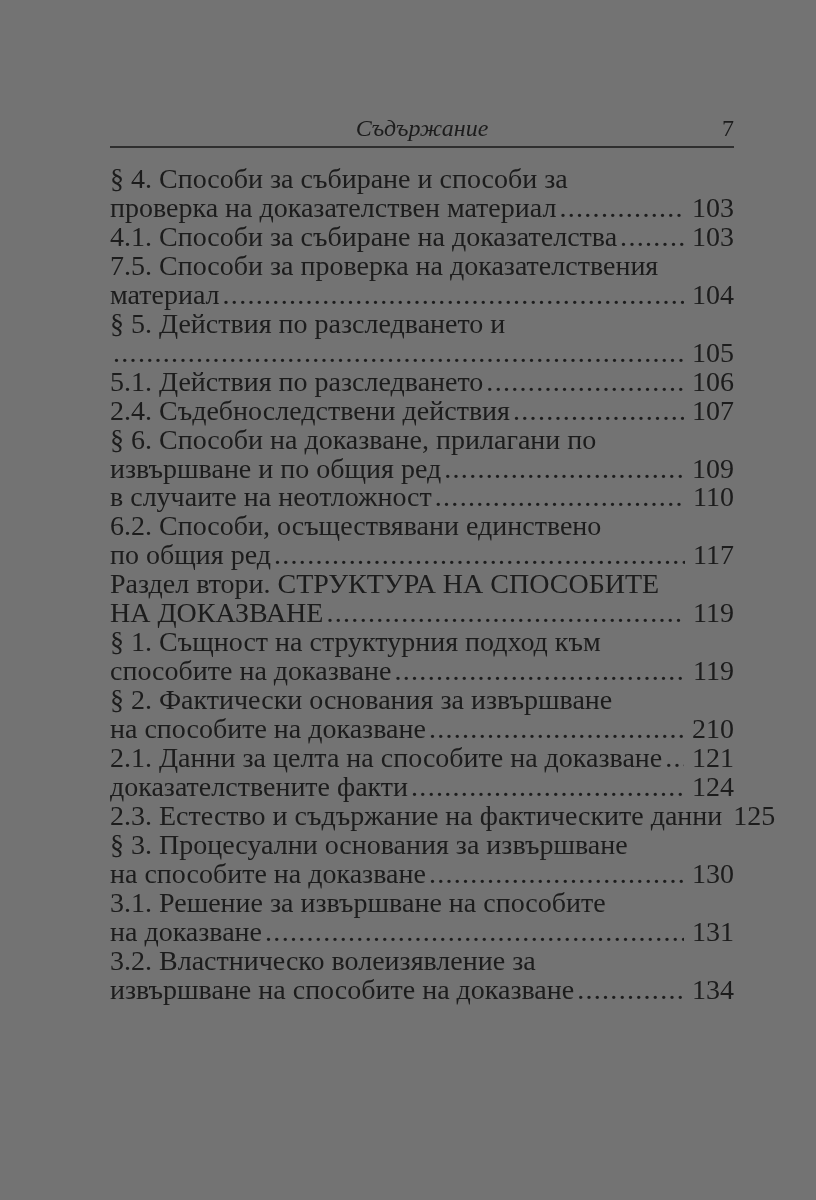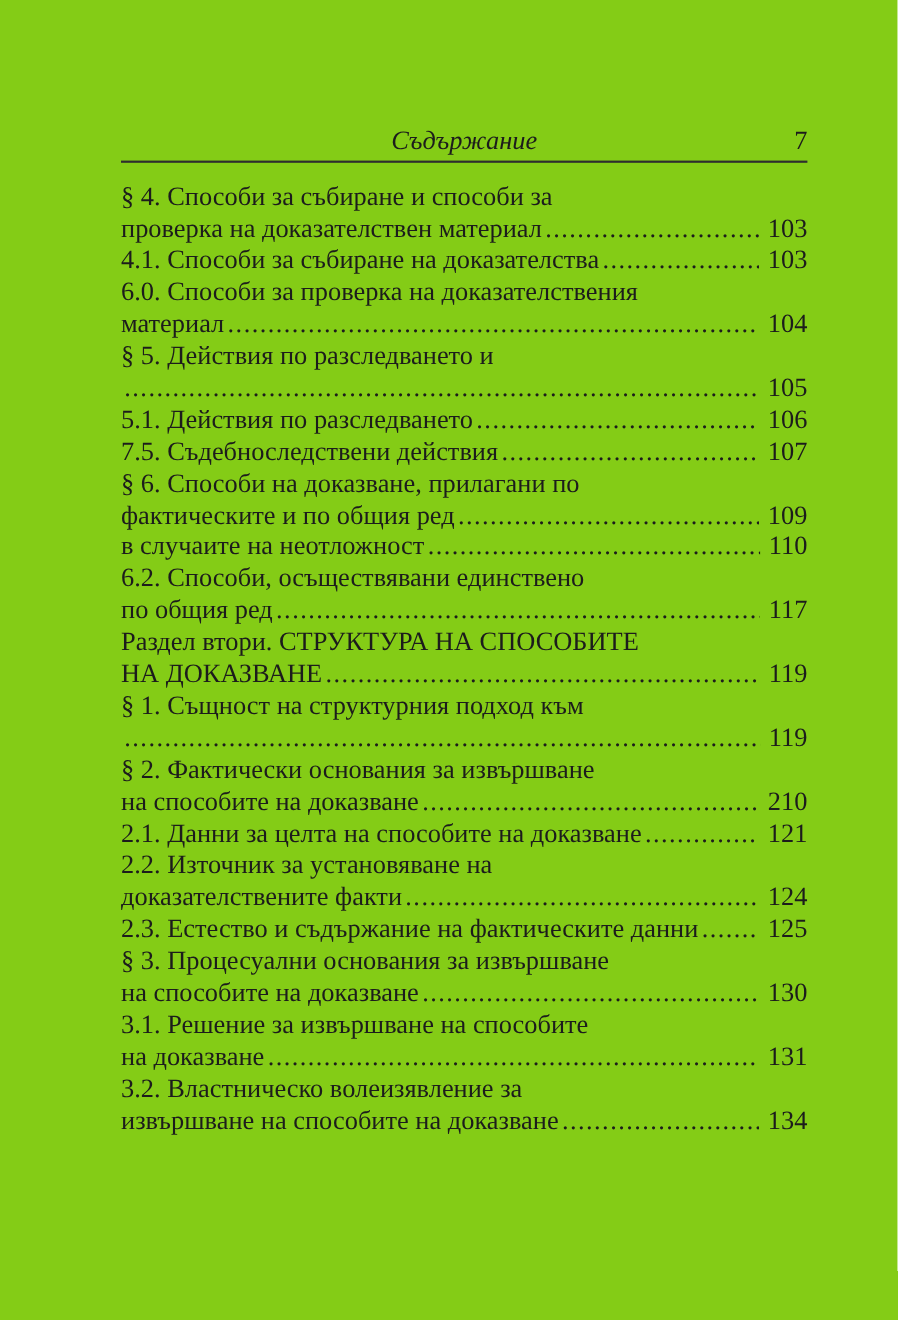--- a/index.html
+++ b/index.html
@@ -1,20 +1,20 @@
 <!DOCTYPE html>
 <html lang="bg"><head>
 <meta charset="utf-8">
 <style>
   html, body { margin: 0; padding: 0; background: #ffffff; }
   .page {
     position: relative;
     width: 816px;
     height: 1200px;
-    background: #84cc16;
+    background: #737373;
     overflow: hidden;
     font-family: "Liberation Serif", "DejaVu Serif", serif;
     color: #1c1c1c;
   }
   .content {
     position: absolute;
     left: 110px;
     top: 0;
     width: 624px;
   }
@@ -34,21 +34,21 @@
     position: absolute;
     right: 0;
     top: 0;
   }
   .rule {
     height: 2px;
     background: #2e2e2e;
   }
   .toc {
     margin-top: 17px;
-    font-size: 24px;
+    font-size: 28px;
     line-height: 28.95px;
   }
   .row {
     display: flex;
     align-items: baseline;
     width: 100%;
   }
   .row .t {
     white-space: nowrap;
     flex-shrink: 0;
@@ -88,49 +88,49 @@
           <span class="t">проверка на доказателствен материал</span>
           <span class="dots" aria-hidden="true">..........................................................................................</span>
           <span class="pg">103</span>
         </div>
         <div class="row">
           <span class="t">4.1. Способи за събиране на доказателства</span>
           <span class="dots" aria-hidden="true">..........................................................................................</span>
           <span class="pg">103</span>
         </div>
         <div class="row">
-          <span class="t">6.0. Способи за проверка на доказателствения</span>
+          <span class="t">7.5. Способи за проверка на доказателствения</span>
         </div>
         <div class="row">
           <span class="t">материал</span>
           <span class="dots" aria-hidden="true">..........................................................................................</span>
           <span class="pg">104</span>
         </div>
         <div class="row">
           <span class="t">§ 5. Действия по разследването и</span>
         </div>
         <div class="row">
           <span class="dots" aria-hidden="true">..........................................................................................</span>
           <span class="pg">105</span>
         </div>
         <div class="row">
           <span class="t">5.1. Действия по разследването</span>
           <span class="dots" aria-hidden="true">..........................................................................................</span>
           <span class="pg">106</span>
         </div>
         <div class="row">
-          <span class="t">7.5. Съдебноследствени действия</span>
+          <span class="t">2.4. Съдебноследствени действия</span>
           <span class="dots" aria-hidden="true">..........................................................................................</span>
           <span class="pg">107</span>
         </div>
         <div class="row">
           <span class="t">§ 6. Способи на доказване, прилагани по</span>
         </div>
         <div class="row">
-          <span class="t">фактическите и по общия ред</span>
+          <span class="t">извършване и по общия ред</span>
           <span class="dots" aria-hidden="true">..........................................................................................</span>
           <span class="pg">109</span>
         </div>
         <div class="row">
           <span class="t">в случаите на неотложност</span>
           <span class="dots" aria-hidden="true">..........................................................................................</span>
           <span class="pg">110</span>
         </div>
         <div class="row">
           <span class="t">6.2. Способи, осъществявани единствено</span>
@@ -145,38 +145,36 @@
         </div>
         <div class="row">
           <span class="t">НА ДОКАЗВАНЕ</span>
           <span class="dots" aria-hidden="true">..........................................................................................</span>
           <span class="pg">119</span>
         </div>
         <div class="row">
           <span class="t">§ 1. Същност на структурния подход към</span>
         </div>
         <div class="row">
+          <span class="t">способите на доказване</span>
           <span class="dots" aria-hidden="true">..........................................................................................</span>
           <span class="pg">119</span>
         </div>
         <div class="row">
           <span class="t">§ 2. Фактически основания за извършване</span>
         </div>
         <div class="row">
           <span class="t">на способите на доказване</span>
           <span class="dots" aria-hidden="true">..........................................................................................</span>
           <span class="pg">210</span>
         </div>
         <div class="row">
           <span class="t">2.1. Данни за целта на способите на доказване</span>
           <span class="dots" aria-hidden="true">..........................................................................................</span>
           <span class="pg">121</span>
-        </div>
-        <div class="row">
-          <span class="t">2.2. Източник за установяване на</span>
         </div>
         <div class="row">
           <span class="t">доказателствените факти</span>
           <span class="dots" aria-hidden="true">..........................................................................................</span>
           <span class="pg">124</span>
         </div>
         <div class="row">
           <span class="t">2.3. Естество и съдържание на фактическите данни</span>
           <span class="dots" aria-hidden="true">..........................................................................................</span>
           <span class="pg">125</span>

